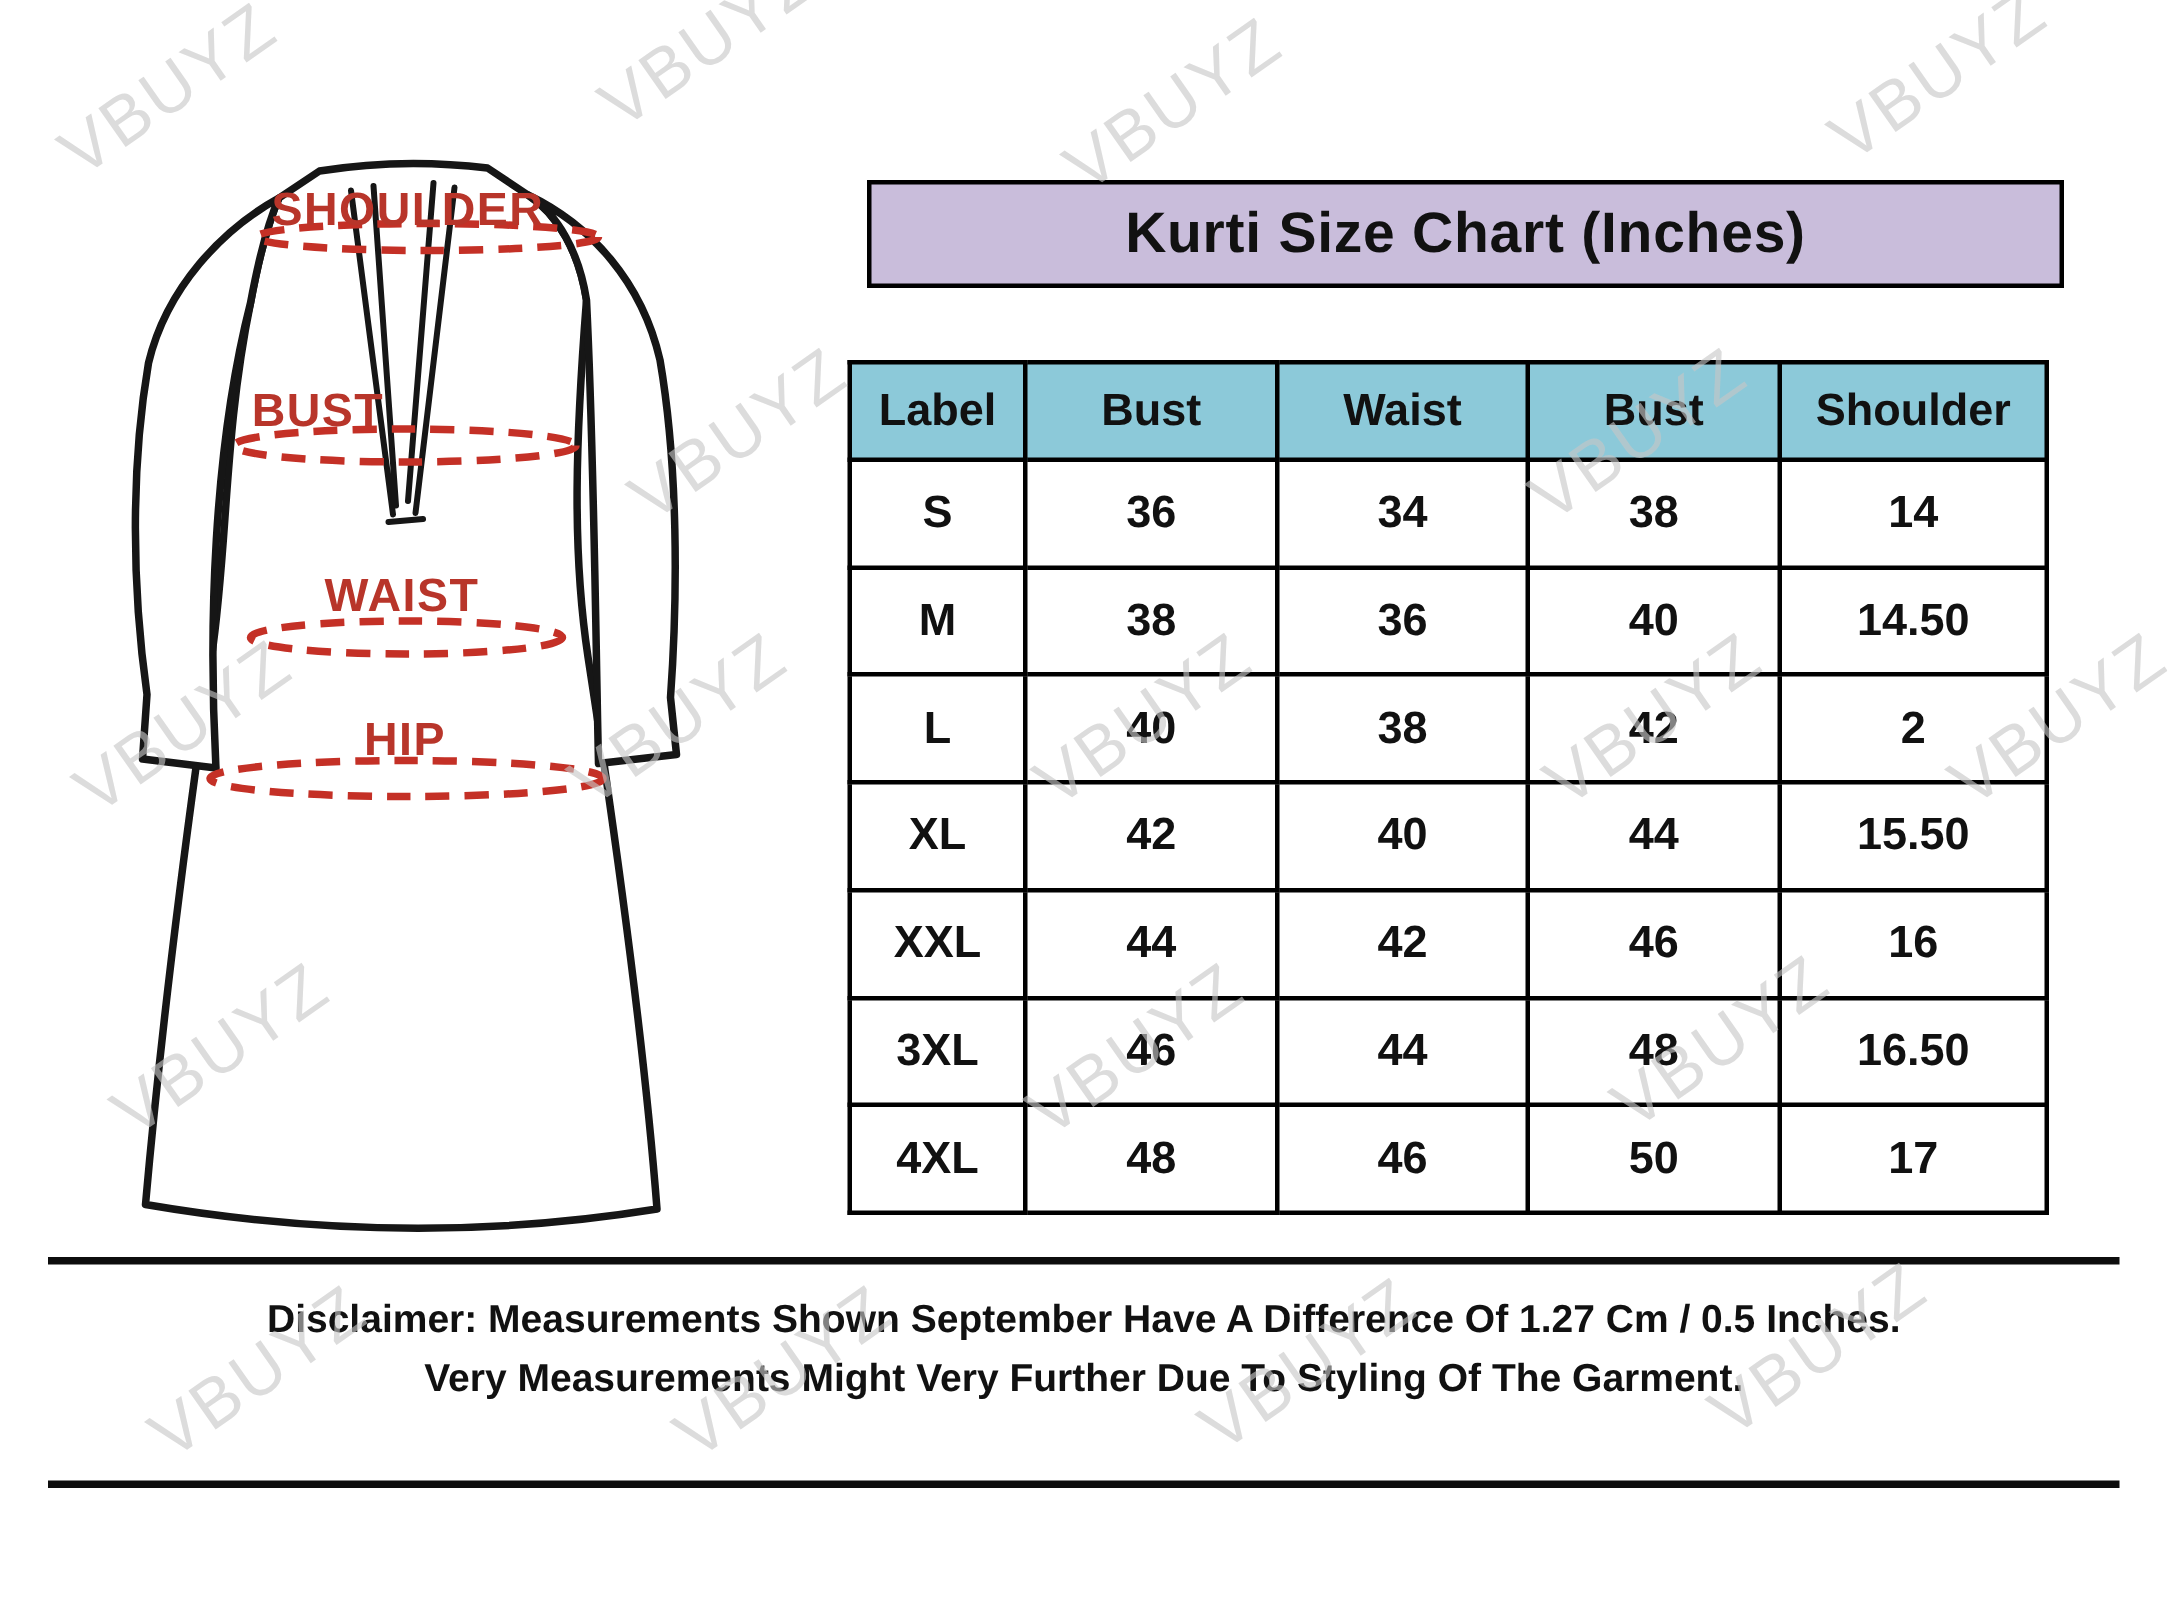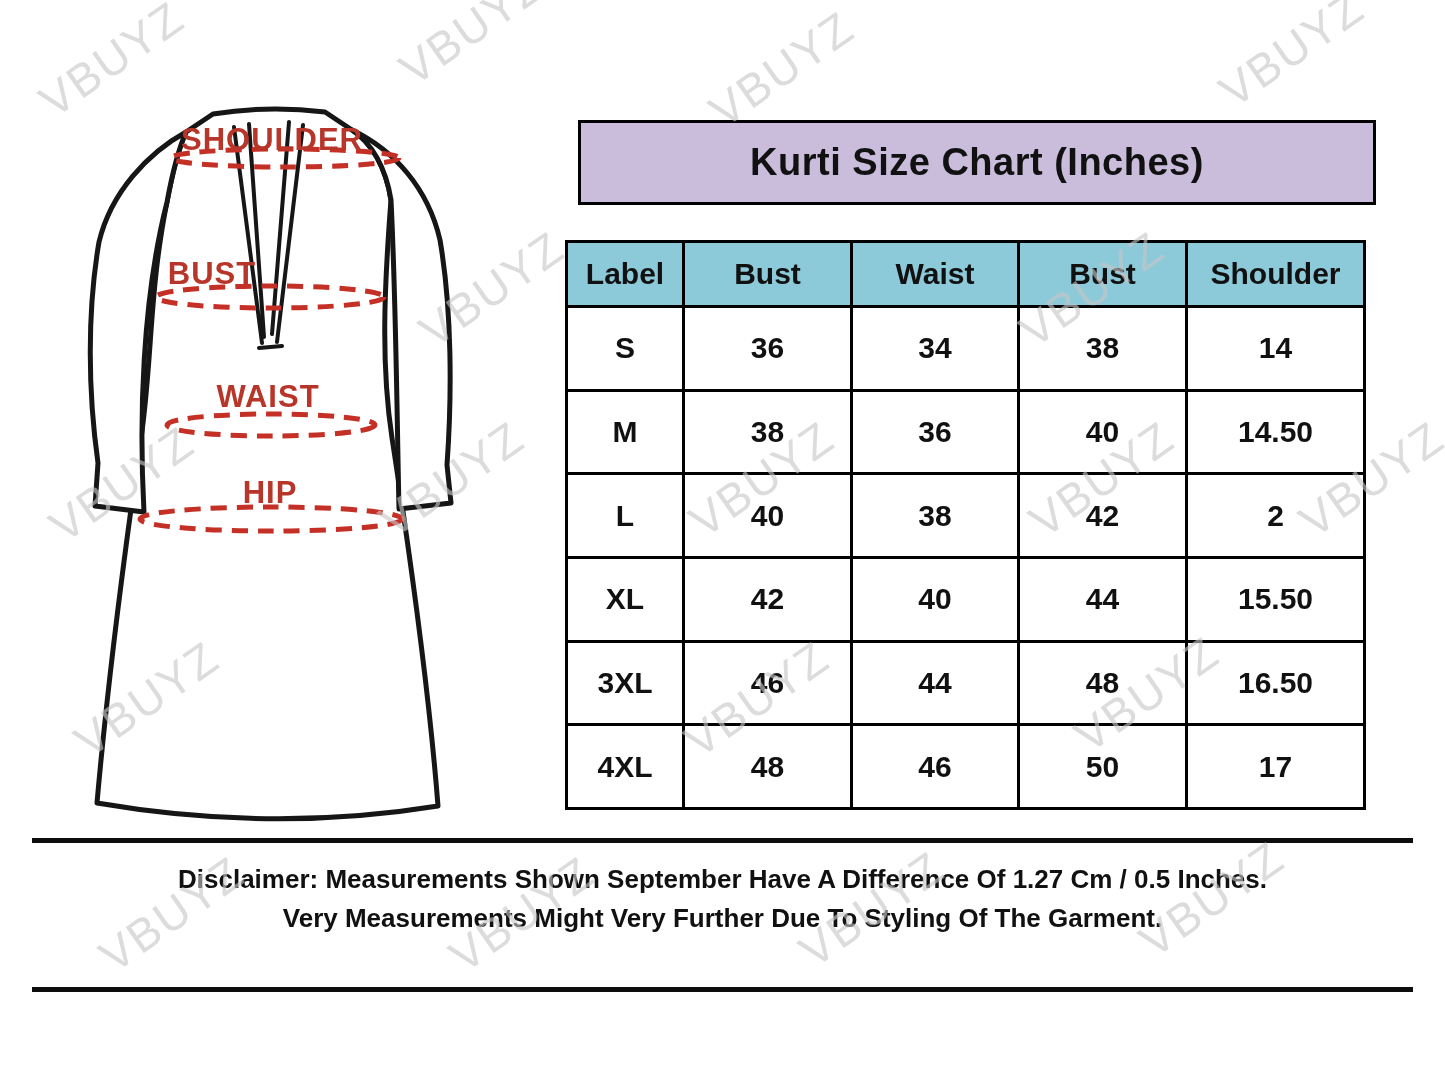--- a/index.html
+++ b/index.html
@@ -6,21 +6,21 @@
   .stage{
     position:relative;
     width:1445px;height:1075px;
     background:#ffffff;
     overflow:hidden;
     font-family:"Liberation Sans", sans-serif;
     color:#111;
   }
   
   .title-bar{
-    position:absolute;left:578px;top:120px;width:798px;height:85px;
+    position:absolute;left:578px;top:120px;width:798px;height:72px;
     background:#c9bddb;border:3px solid #000;
     box-sizing:border-box;
     display:flex;align-items:center;justify-content:center;
     font-size:38px;font-weight:bold;letter-spacing:.5px;
   }
   
   table.size-table{
     position:absolute;left:565px;top:240px;width:798px;height:570px;
     border-collapse:collapse;table-layout:fixed;
     background:#fff;
@@ -152,20 +152,27 @@
         <td>38</td>
         <td>42</td>
         <td>2</td>
       </tr>
       <tr class="data">
         <td>XL</td>
         <td>42</td>
         <td>40</td>
         <td>44</td>
         <td>15.50</td>
+      </tr>
+      <tr class="data">
+        <td>XXL</td>
+        <td>44</td>
+        <td>42</td>
+        <td>46</td>
+        <td>16</td>
       </tr>
       <tr class="data">
         <td>3XL</td>
         <td>46</td>
         <td>44</td>
         <td>48</td>
         <td>16.50</td>
       </tr>
       <tr class="data">
         <td>4XL</td>

